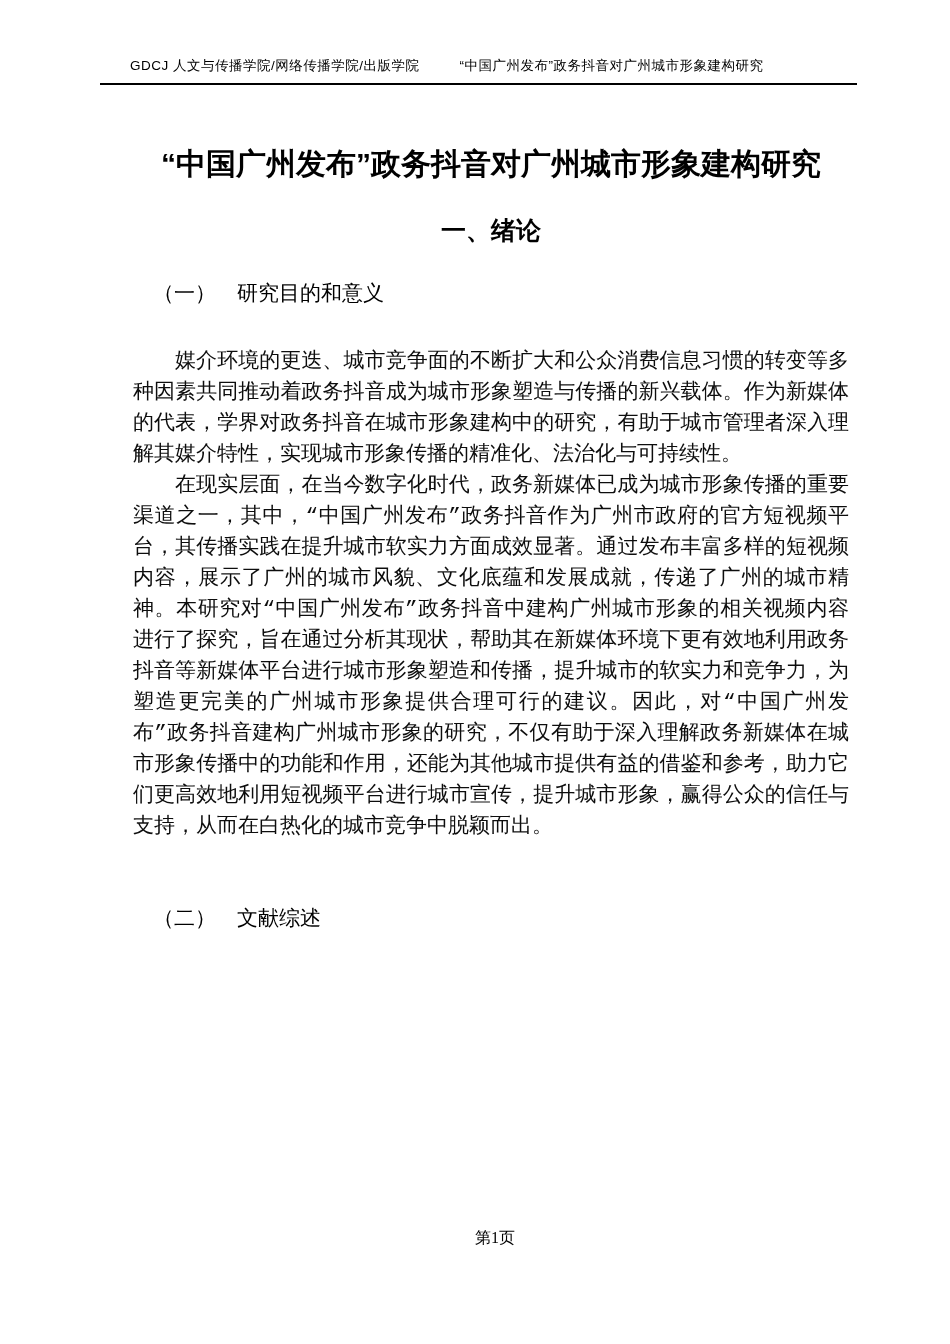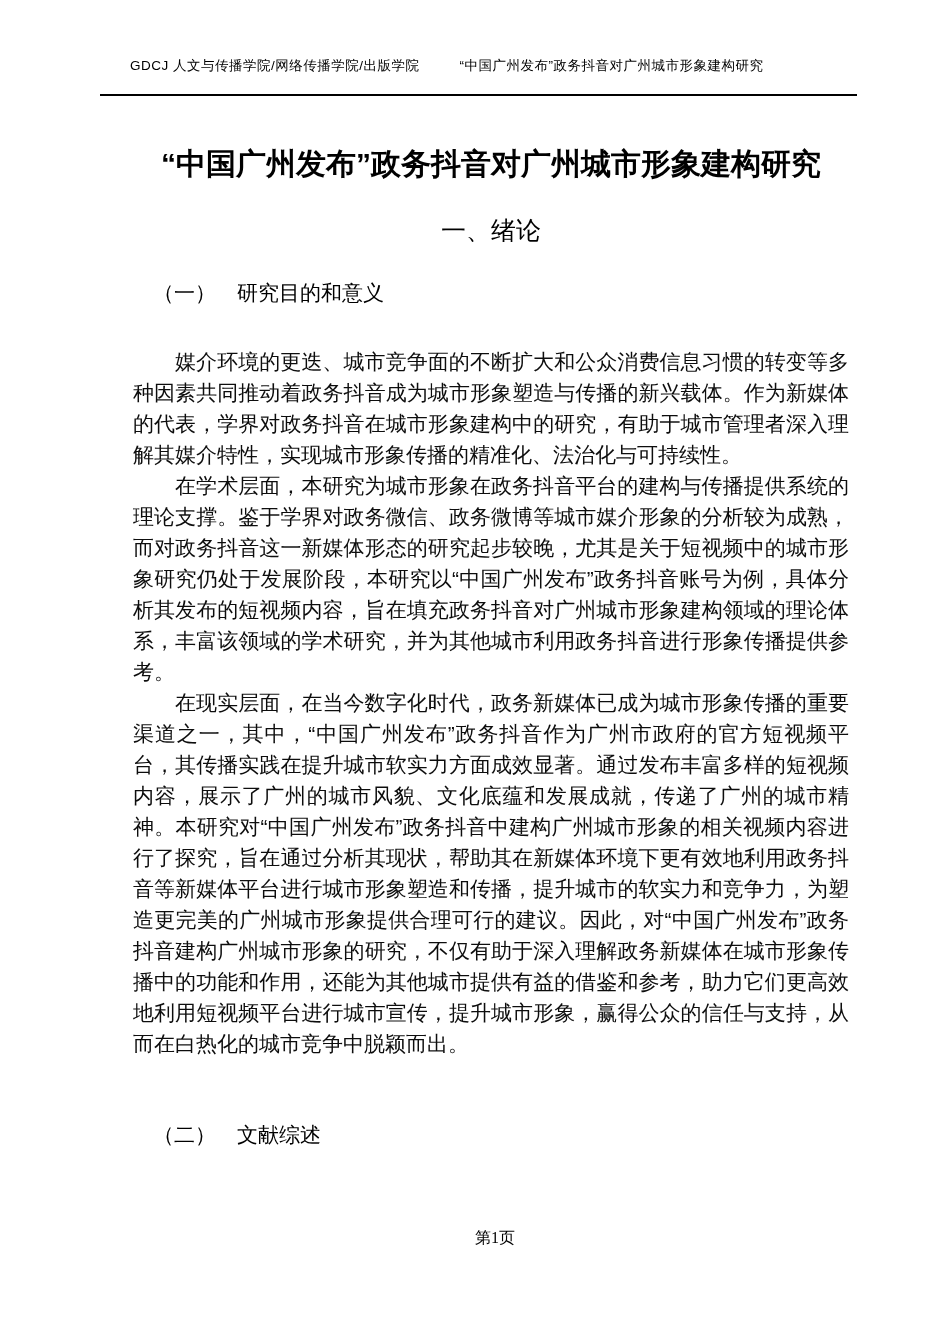--- a/index.html
+++ b/index.html
@@ -14,21 +14,21 @@
     background: #ffffff;
     overflow: hidden;
     color: #000000;
   }
   .header {
     position: absolute;
     top: 57px;
     left: 100px;
     width: 757px;
     border-bottom: 2px solid #000000;
-    padding-bottom: 19px;
+    padding-bottom: 8px;
     font-family: "Liberation Sans", "DejaVu Sans", sans-serif;
     font-size: 13.5px;
     letter-spacing: 0.5px;
     display: flex;
     align-items: baseline;
   }
   .header .hdr-left {
     padding-left: 30px;
     white-space: nowrap;
   }
@@ -48,38 +48,38 @@
     font-family: "Liberation Sans", "DejaVu Sans", sans-serif;
     font-size: 30px;
     font-weight: bold;
     text-align: center;
     line-height: 1.35;
   }
   .section-heading {
     margin: 30px 0 0 0;
     font-family: "Liberation Sans", "DejaVu Sans", sans-serif;
     font-size: 25px;
-    font-weight: normal;
+    font-weight: bold;
     text-align: center;
     line-height: 1.2;
   }
   .sub-heading {
     margin: 34px 0 0 0;
     padding-left: 20px;
     font-family: "Liberation Sans", "DejaVu Sans", sans-serif;
     font-size: 21px;
     font-weight: normal;
     line-height: 1.3;
   }
   .sub-heading.second {
     margin-top: 62px;
   }
   .body-para {
     margin: 0;
-    font-family: Liberation Sans, sans-serif;
+    font-family: Liberation Mono, monospace;
     font-size: 21px;
     line-height: 31px;
     text-align: justify;
     text-indent: 2em;
     color: #0d0d0d;
   }
   .body-para.first-after-heading {
     margin-top: 40px;
   }
   .footer {
@@ -106,21 +106,20 @@
   <div class="content">
 
     <h1 class="doc-title">“中国广州发布”政务抖音对广州城市形象建构研究</h1>
 
     <h2 class="section-heading">一、绪论</h2>
 
     <h3 class="sub-heading">（一）　研究目的和意义</h3>
 
     <p class="body-para first-after-heading">媒介环境的更迭、城市竞争面的不断扩大和公众消费信息习惯的转变等多种因素共同推动着政务抖音成为城市形象塑造与传播的新兴载体。作为新媒体的代表，学界对政务抖音在城市形象建构中的研究，有助于城市管理者深入理解其媒介特性，实现城市形象传播的精准化、法治化与可持续性。</p>
 
-    <p class="body-para">在学术层面，本研究为城市形象在政务抖音平台的建构与传播提供系统的理论支撑。鉴于学界对政务微信、政务微博等城市媒介形象的分析较为成熟，而对政务抖音这一新媒体形态的研究起步较晚，尤其是关于短视频中的城市形象研究仍处于发展阶段，本研究以“中国广州发布”政务抖音账号为例，具体分析其发布的短视频内容，旨在填充政务抖音对广州城市形象建构领域的理论体系，丰富该领域的学术研究，并为其他城市利用政务抖音进行形象传播提供参考。</p>
 
     <p class="body-para">在现实层面，在当今数字化时代，政务新媒体已成为城市形象传播的重要渠道之一，其中，“中国广州发布”政务抖音作为广州市政府的官方短视频平台，其传播实践在提升城市软实力方面成效显著。通过发布丰富多样的短视频内容，展示了广州的城市风貌、文化底蕴和发展成就，传递了广州的城市精神。本研究对“中国广州发布”政务抖音中建构广州城市形象的相关视频内容进行了探究，旨在通过分析其现状，帮助其在新媒体环境下更有效地利用政务抖音等新媒体平台进行城市形象塑造和传播，提升城市的软实力和竞争力，为塑造更完美的广州城市形象提供合理可行的建议。因此，对“中国广州发布”政务抖音建构广州城市形象的研究，不仅有助于深入理解政务新媒体在城市形象传播中的功能和作用，还能为其他城市提供有益的借鉴和参考，助力它们更高效地利用短视频平台进行城市宣传，提升城市形象，赢得公众的信任与支持，从而在白热化的城市竞争中脱颖而出。</p>
 
     <h3 class="sub-heading second">（二）　文献综述</h3>
 
 
   </div>
 
   <div class="footer">
     <span>第1页</span>

